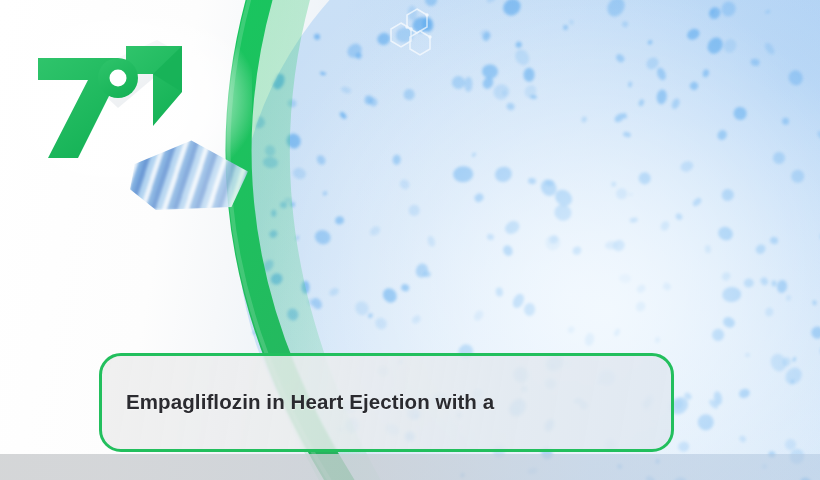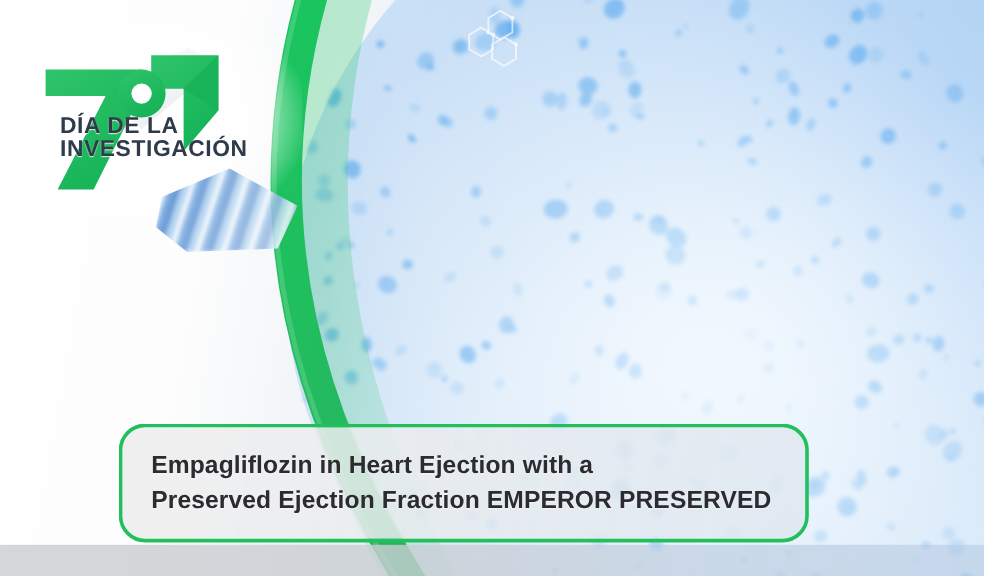--- a/index.html
+++ b/index.html
@@ -492,26 +492,21 @@
 
       <path d="M 104 12 L 160 12 L 160 58 L 131 92 L 131 40 L 104 40 Z" fill="url(#gGreen)"></path>
       <path d="M 131 40 L 160 12 L 160 58 Z" fill="#17b358" opacity="0.9"></path>
 
       <path d="M 16 24 L 96 24 L 96 44 L 56 124 L 26 124 L 66 46 L 16 46 Z" fill="url(#gGreen)"></path>
 
       <circle cx="96" cy="44" r="20" fill="url(#gGreen)"></circle>
       <circle cx="96" cy="44" r="8.5" fill="#ffffff"></circle>
     </svg>
 
-    <div class="logo-text">
-      <span class="l1">DÍA DE LA</span>
-      <span class="l2">INVESTIGACIÓN</span>
-    </div>
   </div>
 
   <div class="bottom-strip"></div>
 
   <div class="banner">
     <span class="line">Empagliflozin in Heart Ejection with a</span>
-    <span class="line">Preserved Ejection Fraction EMPEROR PRESERVED</span>
   </div>
 
 </div>
 
 </body></html>

